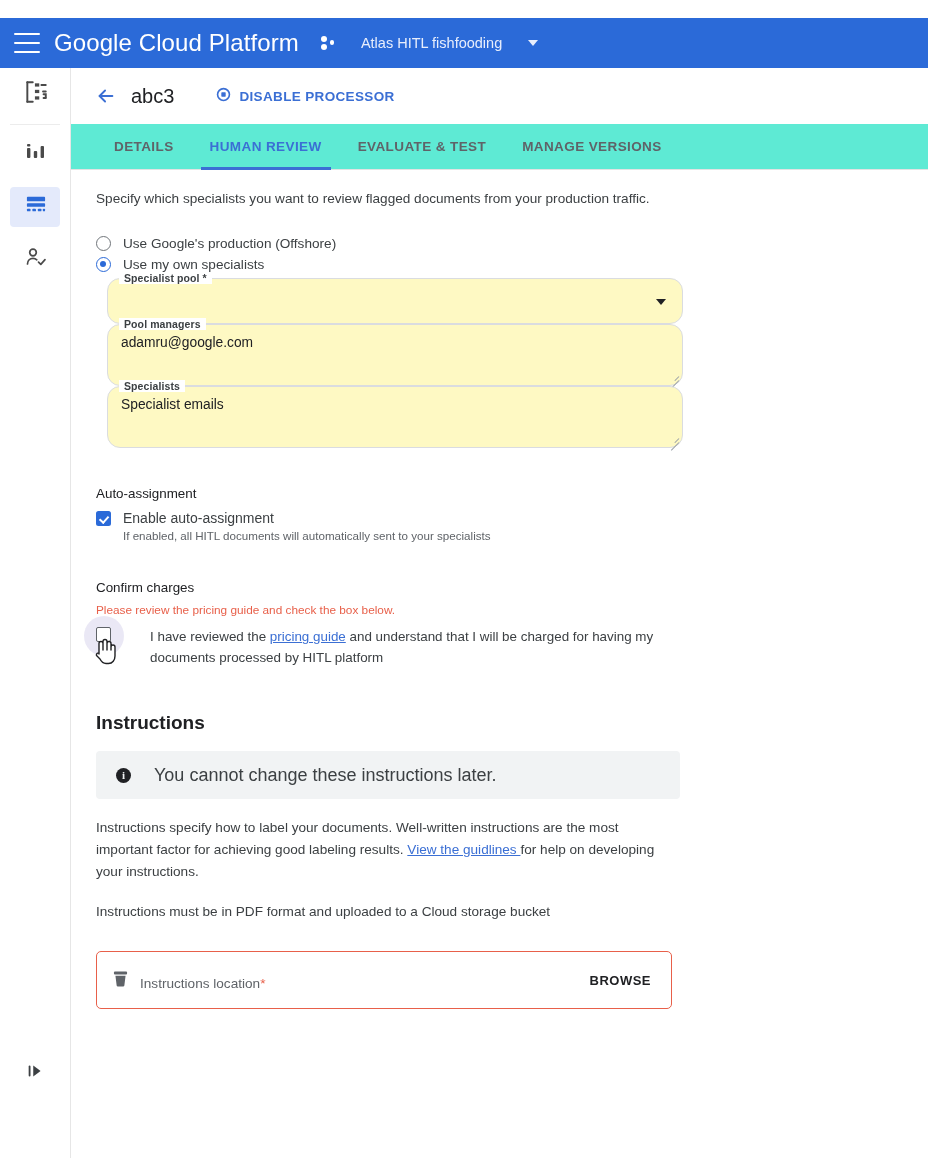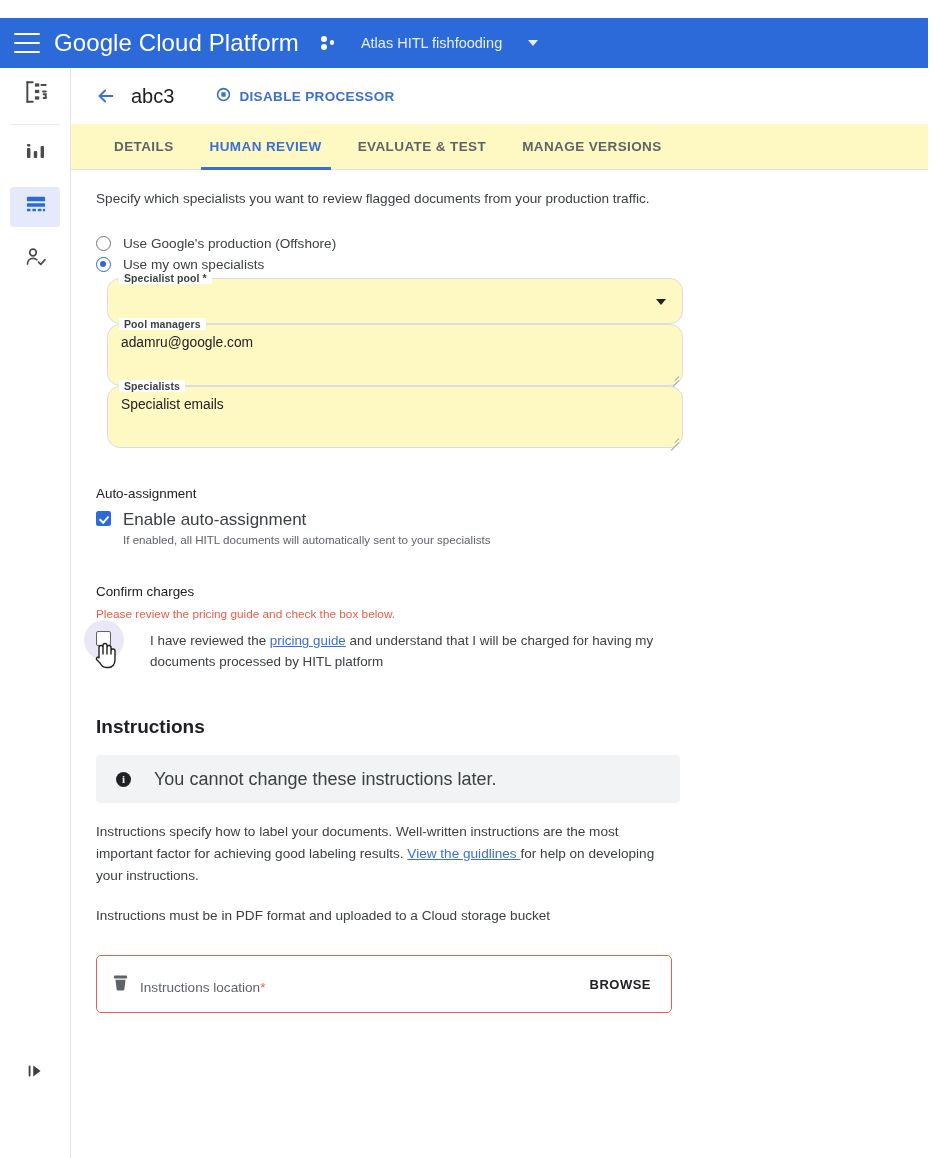--- a/index.html
+++ b/index.html
@@ -138,21 +138,21 @@
 
   
   .tabs {
     position: absolute;
     left: 71px; top: 124px;
     width: 857px; height: 46px;
     border-bottom: 1px solid #e3e3e3;
     display: flex; align-items: center;
     box-sizing: border-box;
     padding-left: 25px;
-    background: #fef9c3;
+    background: #5eead4;
   }
   .tab {
     font-size: 13.5px;
     font-weight: bold;
     letter-spacing: .4px;
     color: #5f6368;
     padding: 0 18px;
     height: 46px;
     display: flex; align-items: center;
     cursor: pointer;
@@ -303,21 +303,21 @@
     border: solid #ffffff;
     border-width: 0 2px 2px 0;
     transform: rotate(42deg);
   }
   .cbox.empty {
     background: #ffffff;
     border: 1.6px solid #5f6368;
     border-radius: 2px;
   }
   .cbox.empty::after { display: none; }
-  .cb-main { font-size: 17px; color: #3c4043; }
+  .cb-main { font-size: 14px; color: #3c4043; }
   .cb-sub {
     font-size: 11.6px;
     color: #5f6368;
     margin-left: 27px;
     margin-top: 3px;
   }
 
   .error-text {
     font-size: 11.8px;
     color: #e8604a;

